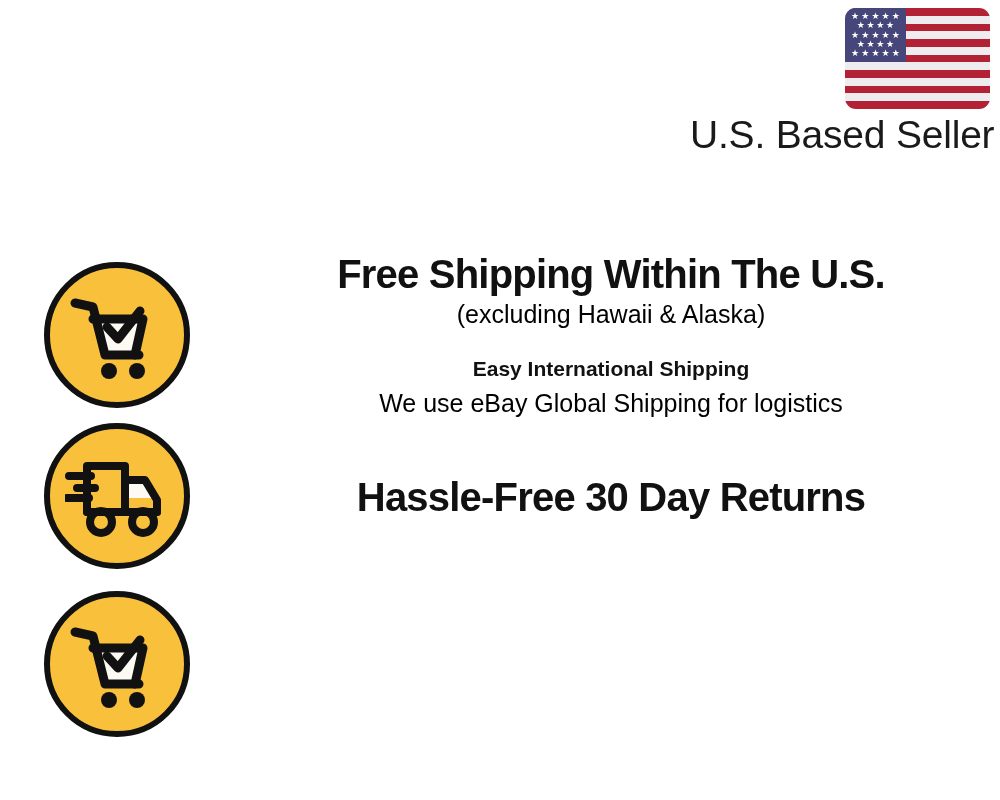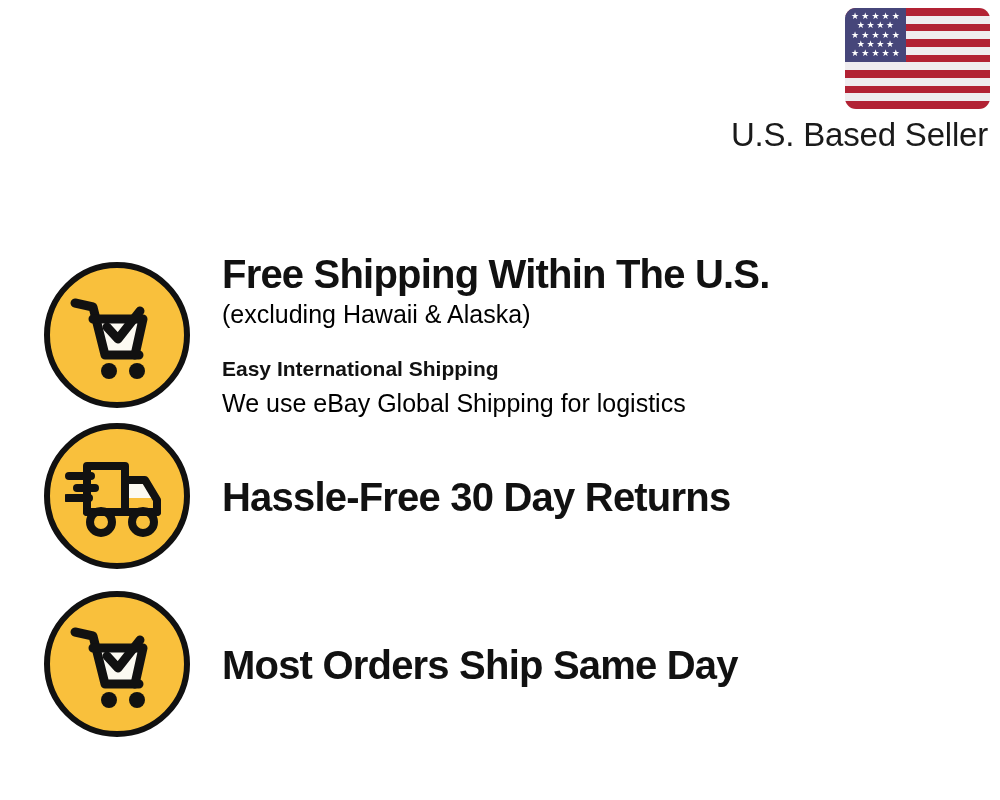--- a/index.html
+++ b/index.html
@@ -123,40 +123,41 @@
     color: #ffffff;
     font-size: 9px;
     line-height: 9px;
   }
   .seller-text {
     display: block;
     margin-top: 4px;
     padding-right: 2px;
     font-family: "Liberation Sans", sans-serif;
     font-weight: 400;
-    font-size: 33px;
+    font-size: 39px;
     line-height: 36px;
     color: #1a1a1a;
     letter-spacing: -0.2px;
     white-space: nowrap;
   }
 
   
   .features {
     position: absolute;
     left: 0;
     top: 200px;
     width: 1000px;
   }
   .feature-row {
     position: absolute;
     left: 0;
     width: 1000px;
     display: flex;
     align-items: center;
+    text-align: center;
   }
   .feature-row.row-1 { top: 49px; }
   .feature-row.row-2 { top: 223px; }
   .feature-row.row-3 { top: 391px; }
 
   .icon-badge {
     flex: 0 0 auto;
     margin-left: 44px;
     width: 146px;
     height: 146px;
@@ -301,18 +302,15 @@
     <div class="icon-badge">
       <svg width="96" height="92" viewBox="0 0 96 92" aria-hidden="true">
         <polygon points="31,33 71,33 64,62 38,62" fill="#FCFAF2"></polygon>
         <path d="M6 14 L24 18 L36 66 L70 66" fill="none" stroke="#111111" stroke-width="9" stroke-linecap="round" stroke-linejoin="round"></path>
         <path d="M24 30 L74 30 L66 66" fill="none" stroke="#111111" stroke-width="9" stroke-linecap="round" stroke-linejoin="round"></path>
         <path d="M38 38 L49 50 L71 22" fill="none" stroke="#111111" stroke-width="9" stroke-linecap="round" stroke-linejoin="round"></path>
         <circle cx="40" cy="82" r="8" fill="#111111"></circle>
         <circle cx="68" cy="82" r="8" fill="#111111"></circle>
       </svg>
     </div>
-    <div class="feature-text">
-      <div class="feature-title">Most Orders Ship Same Day</div>
-    </div>
   </div>
 
 </div>
 
 </body></html>

